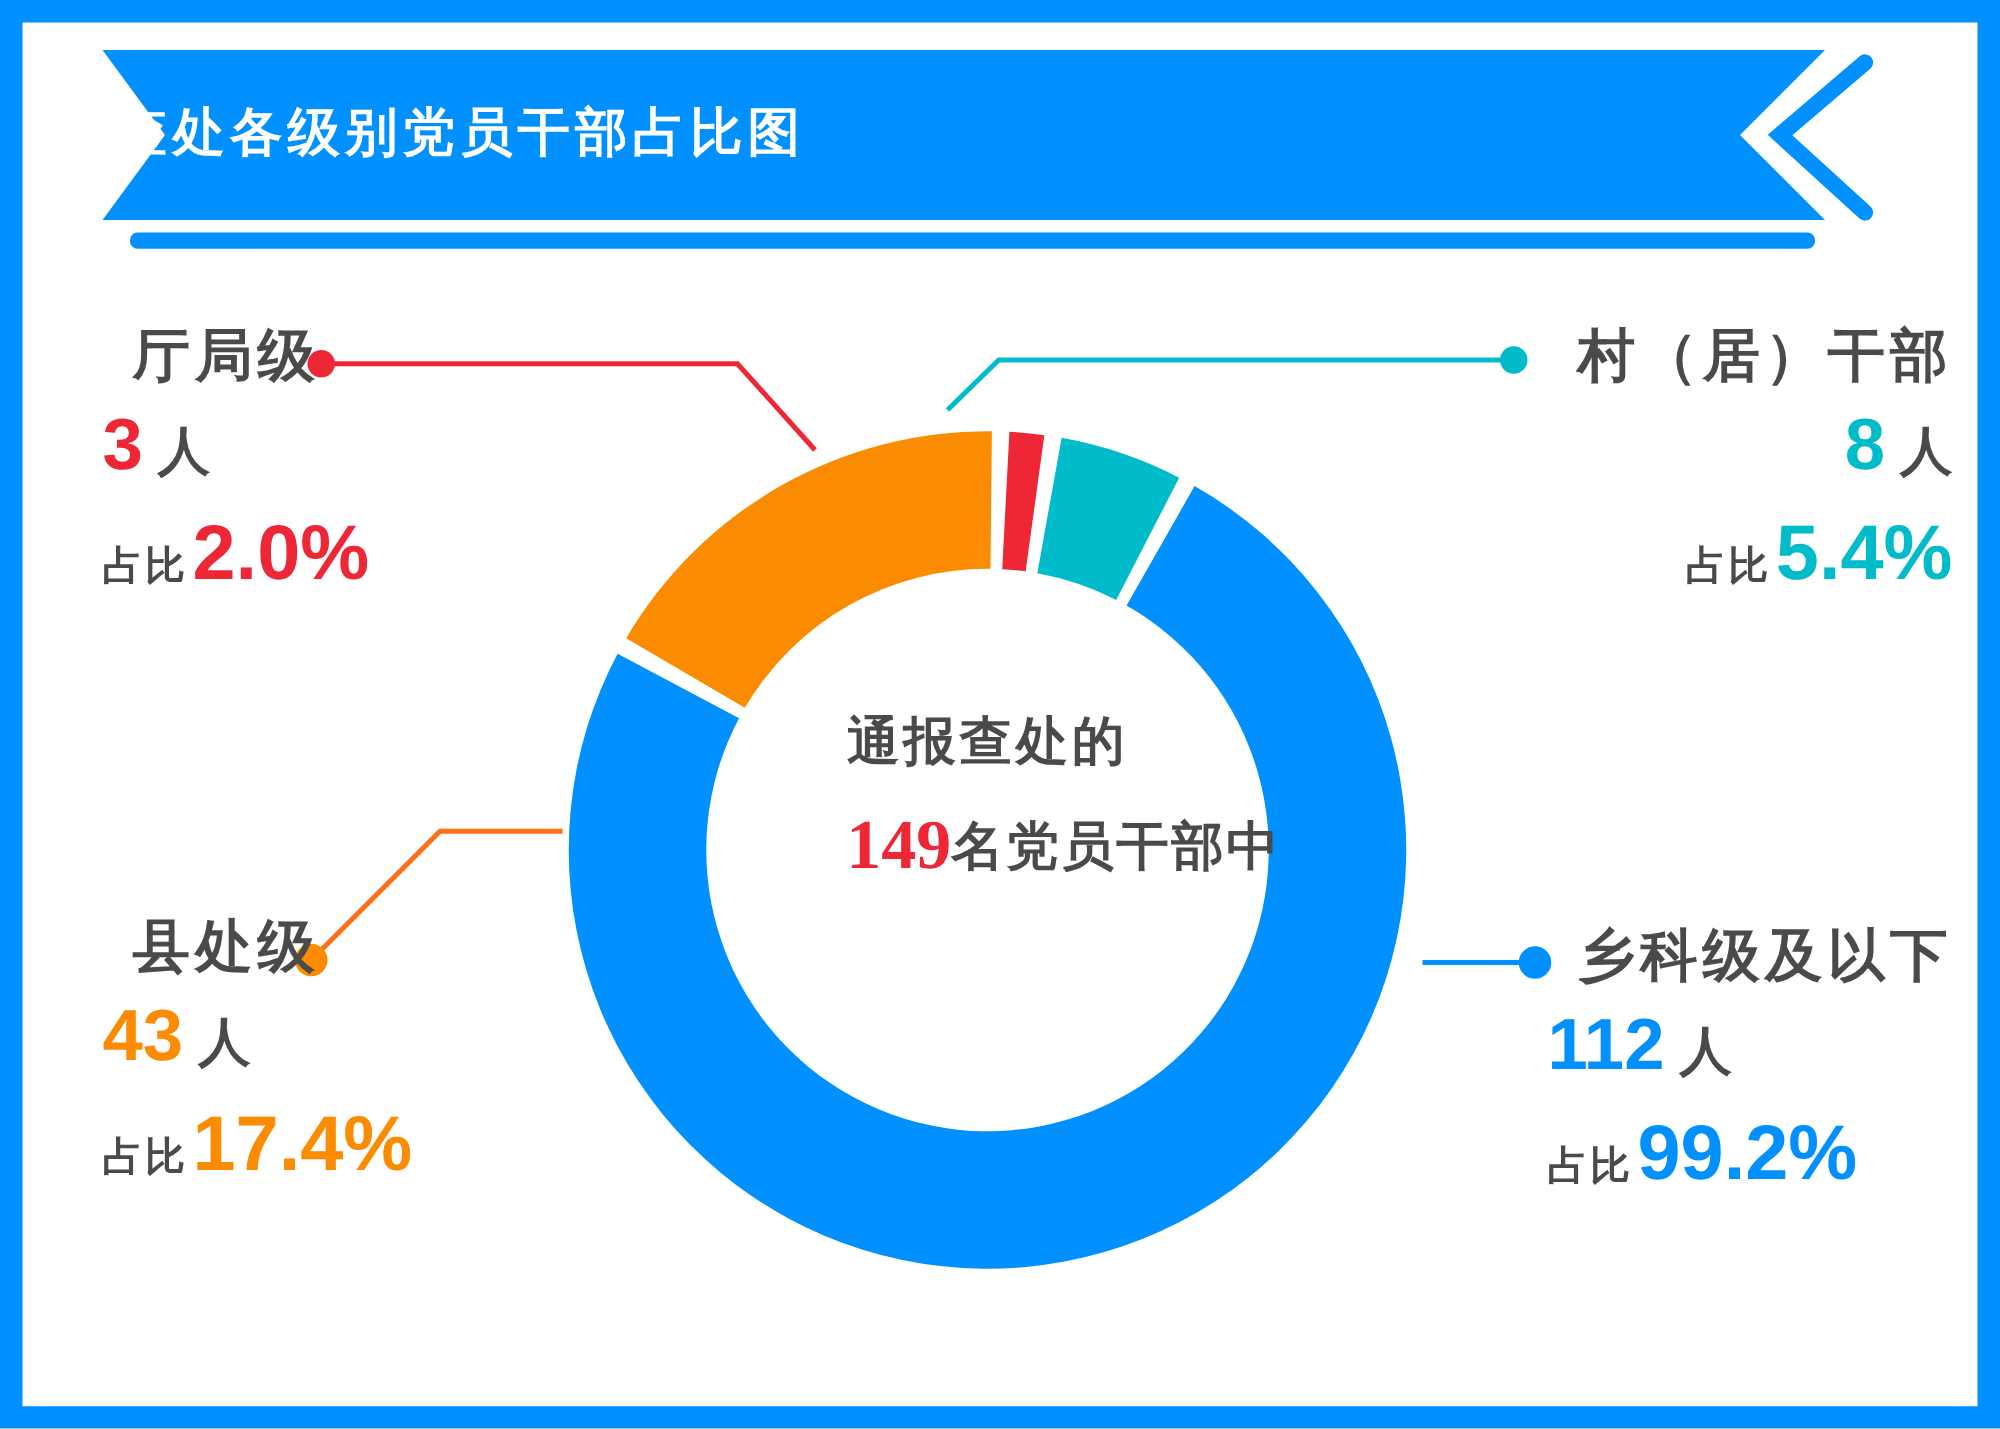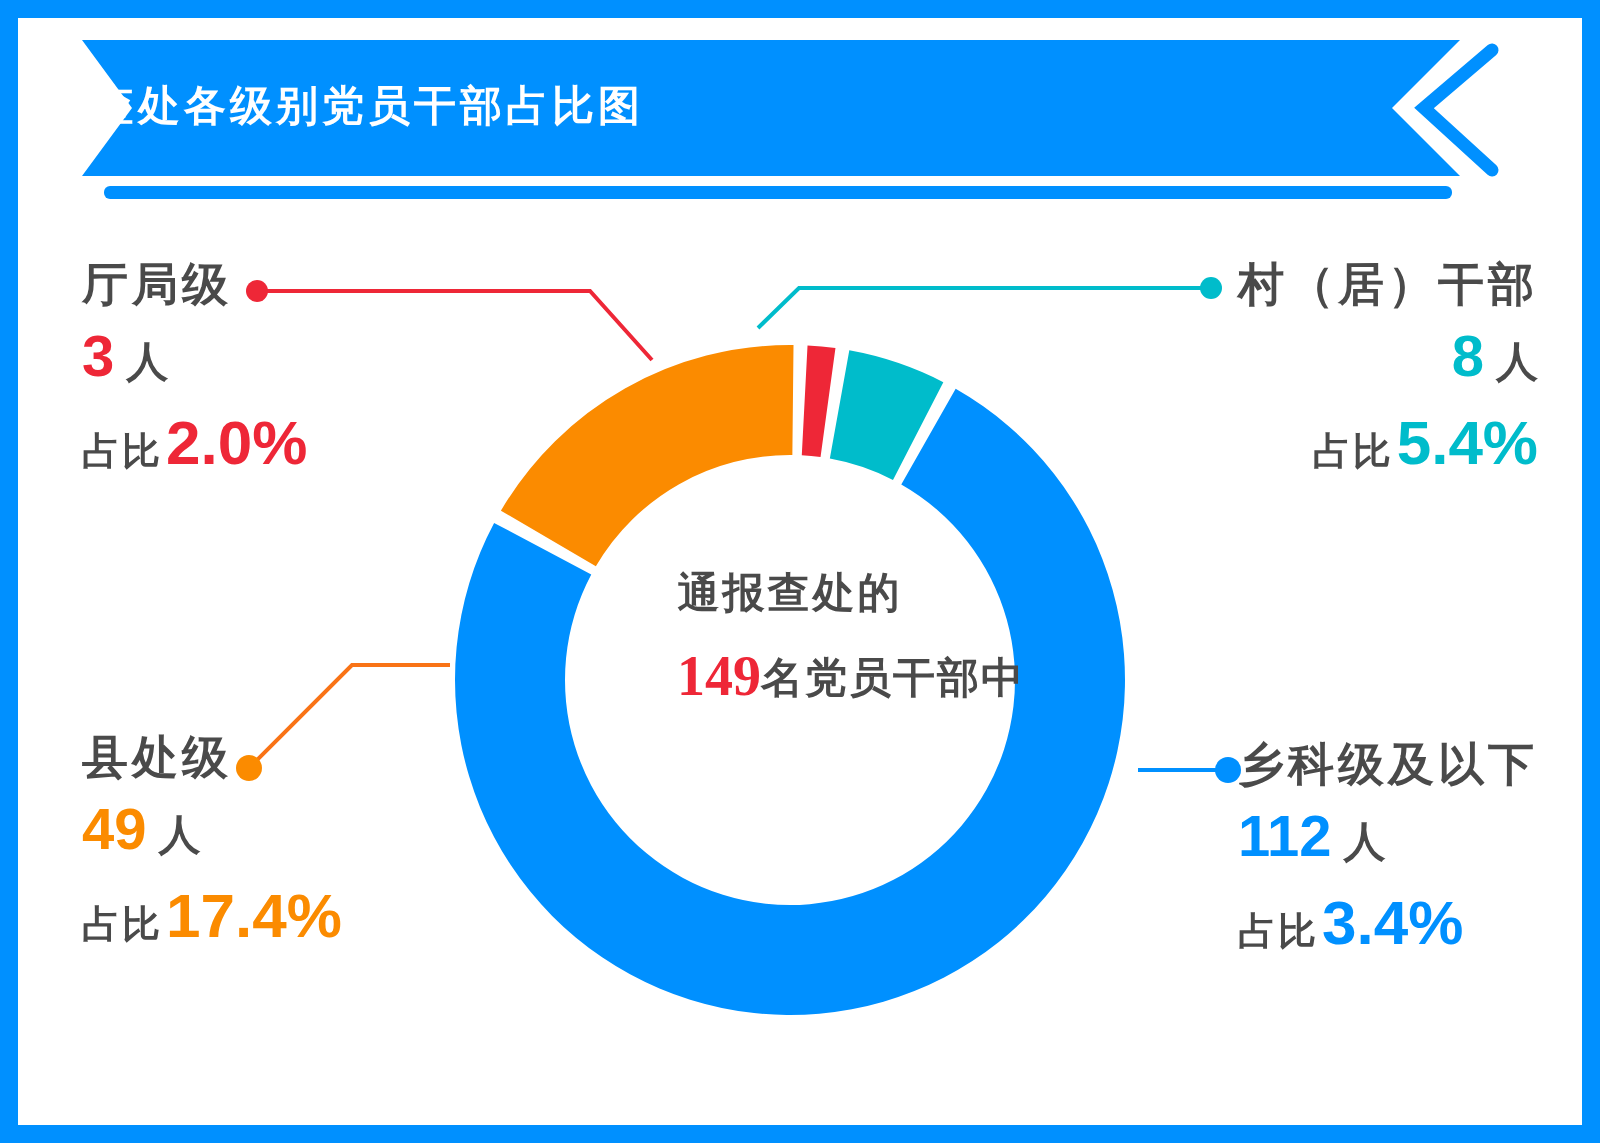--- a/index.html
+++ b/index.html
@@ -90,20 +90,21 @@
     position: absolute;
     white-space: nowrap;
   }
   .callout .c-name {
     font-size: 46px;
     font-weight: bold;
     color: #4a4a4a;
     letter-spacing: 4px;
     line-height: 58px;
     display: block;
+    margin-left: 24px;
   }
   .callout .c-count {
     display: block;
     line-height: 66px;
     margin-top: 10px;
   }
   .callout .c-count .num {
     font-size: 58px;
     font-weight: bold;
     letter-spacing: 0px;
@@ -113,21 +114,21 @@
     font-weight: bold;
     color: #4a4a4a;
     margin-left: 12px;
   }
   .callout .c-pct {
     display: block;
     line-height: 70px;
     margin-top: 4px;
   }
   .callout .c-pct .lab {
-    font-size: 38px;
+    font-size: 32px;
     font-weight: bold;
     color: #4a4a4a;
     letter-spacing: 2px;
   }
   .callout .c-pct .val {
     font-size: 62px;
     font-weight: bold;
     margin-left: 4px;
     letter-spacing: 0px;
   }
@@ -212,30 +213,30 @@
   </div>
 
   <div class="callout" id="cl-ting">
     <span class="c-name">厅局级</span>
     <span class="c-count"><span class="num" style="color:#ee2737">3</span><span class="unit">人</span></span>
     <span class="c-pct"><span class="lab">占比</span><span class="val" style="color:#ee2737">2.0%</span></span>
   </div>
 
   <div class="callout" id="cl-xian">
     <span class="c-name">县处级</span>
-    <span class="c-count"><span class="num" style="color:#fb8b00">49</span><span class="unit">人</span></span>
+    <span class="c-count"><span class="num" style="color:#fb8b00">43</span><span class="unit">人</span></span>
     <span class="c-pct"><span class="lab">占比</span><span class="val" style="color:#fb8b00">17.4%</span></span>
   </div>
 
   <div class="callout" id="cl-cun">
     <span class="c-name">村（居）干部</span>
     <span class="c-count"><span class="num" style="color:#00bccb">8</span><span class="unit">人</span></span>
     <span class="c-pct"><span class="lab">占比</span><span class="val" style="color:#00bccb">5.4%</span></span>
   </div>
 
   <div class="callout" id="cl-xiang">
     <span class="c-name">乡科级及以下</span>
     <span class="c-count"><span class="num" style="color:#0090ff">112</span><span class="unit">人</span></span>
-    <span class="c-pct"><span class="lab">占比</span><span class="val" style="color:#0090ff">3.4%</span></span>
+    <span class="c-pct"><span class="lab">占比</span><span class="val" style="color:#0090ff">99.2%</span></span>
   </div>
 
   <div id="frame"></div>
 </div>
 
 </body></html>

